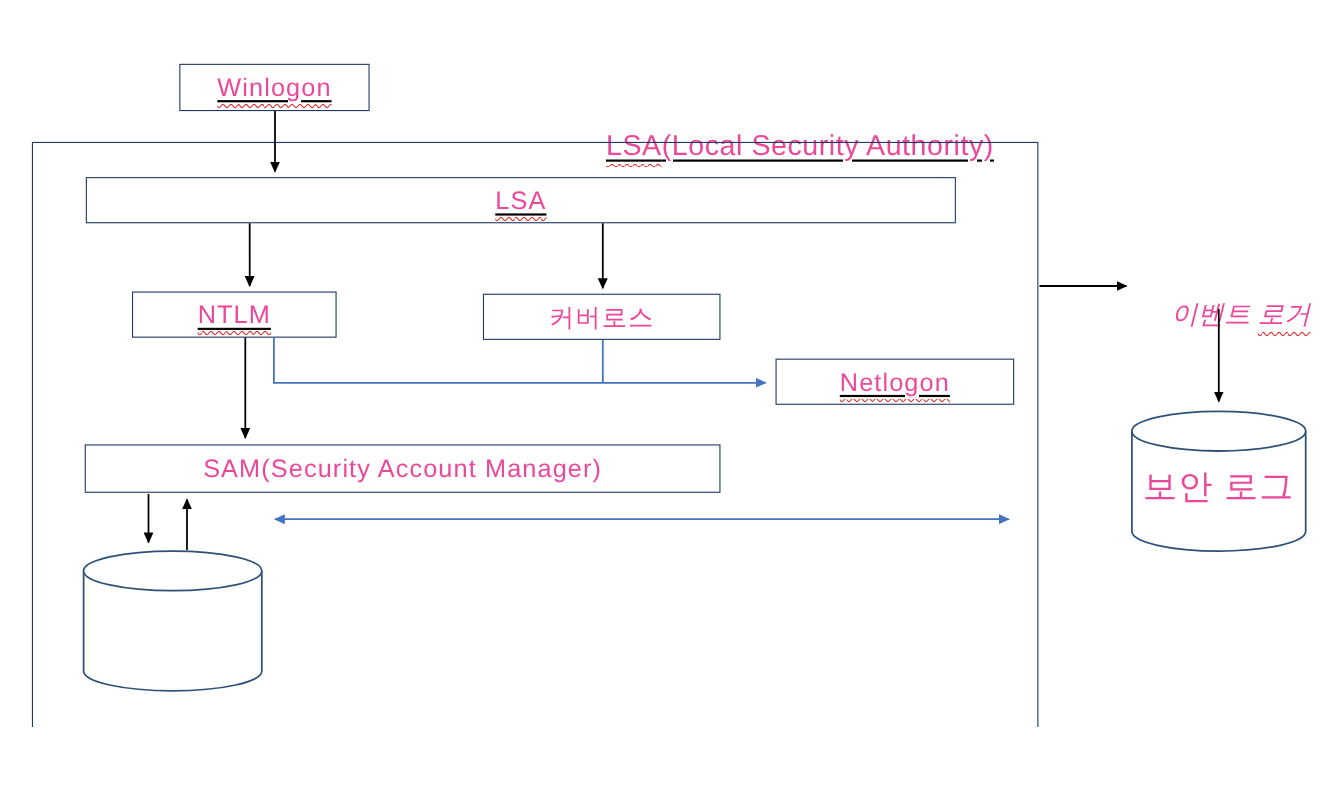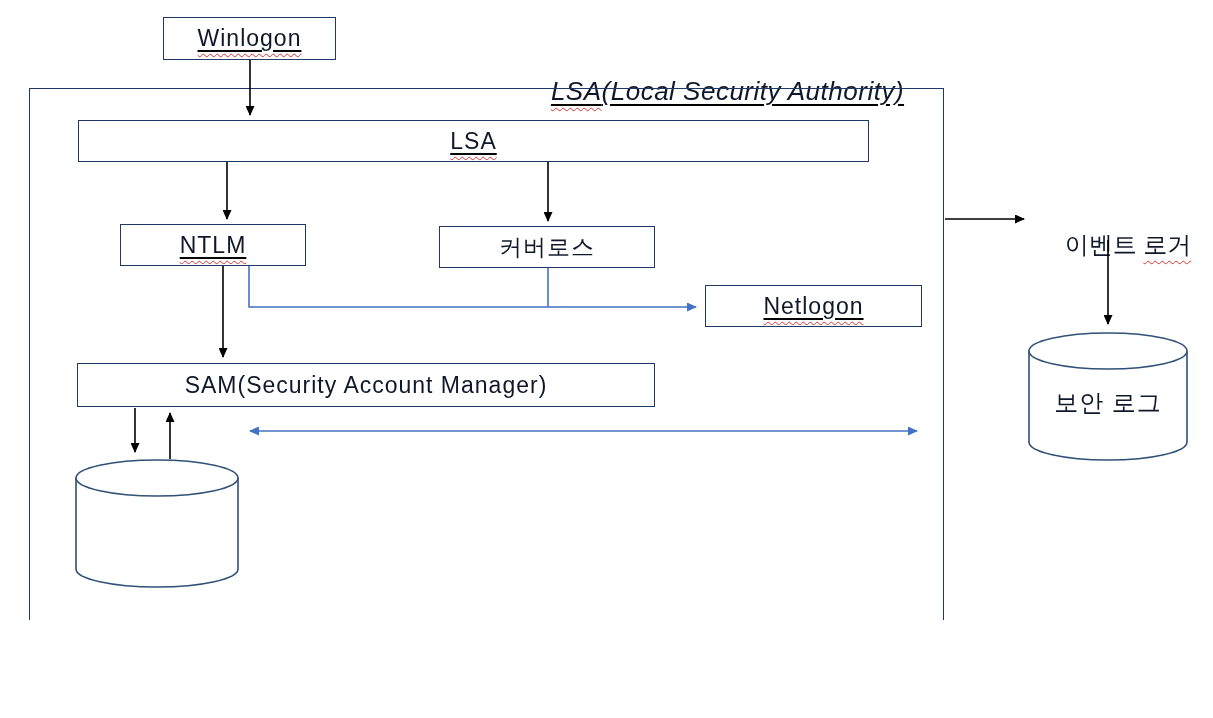--- a/index.html
+++ b/index.html
@@ -1,39 +1,40 @@
 <!DOCTYPE html>
 <html><head>
 <meta charset="utf-8">
 <style>
   html,body { margin:0; padding:0; background:#ffffff; }
   #stage {
     position:relative; width:1213px; height:620px; background:#ffffff;
-    font-family:"Liberation Sans", sans-serif; color:#0f172a;
+    font-family:"Liberation Sans", sans-serif; color:#ec4899;
     overflow:hidden;
+    margin-top:41px;
   }
   svg.layer { position:absolute; left:0; top:0; width:1213px; height:718px; pointer-events:none; }
   #cyl-layer { z-index:0; }
   #arrow-layer { z-index:2; }
   .box {
     position:absolute; box-sizing:border-box; z-index:1;
     border:1.5px solid #1f3864; background:#ffffff;
     display:flex; align-items:center; justify-content:center;
     font-size:23px; letter-spacing:1px; white-space:pre;
   }
   .label { position:absolute; z-index:1; white-space:pre; }
   .u  { text-decoration:underline; text-decoration-color:#000; text-decoration-thickness:1.5px; text-underline-offset:4px; }
   .sq { text-decoration:underline; text-decoration-style:wavy; text-decoration-color:#e03030; text-decoration-thickness:1px; text-underline-offset:7px; }
   .cyl-text {
     position:absolute; z-index:1; display:flex; flex-direction:column;
     align-items:center; justify-content:center; text-align:center;
-    font-size:24px; line-height:1.3; letter-spacing:1px;
+    font-size:31px; line-height:1.3; letter-spacing:1px;
   }
-  #diagram-title { left:520px; top:45px; font-size:26px; letter-spacing:0.5px;font-style:italic; }
-  #event-logger { left:1038px; top:201px; font-size:24px; }
+  #diagram-title { left:520px; top:45px; font-size:26px; letter-spacing:0.5px; }
+  #event-logger { left:1038px; top:201px; font-size:24px;font-style:italic; }
 </style>
 </head>
 <body>
 
 <div id="stage">
 
   <svg class="layer" id="cyl-layer" viewBox="0 0 1213 718">
     <g fill="#ffffff" stroke="#2f5077" stroke-width="1.6">
       <path d="M76,478 V569 A81,18 0 0 0 238,569 V478"></path>
       <ellipse cx="157" cy="478" rx="81" ry="18"></ellipse>

